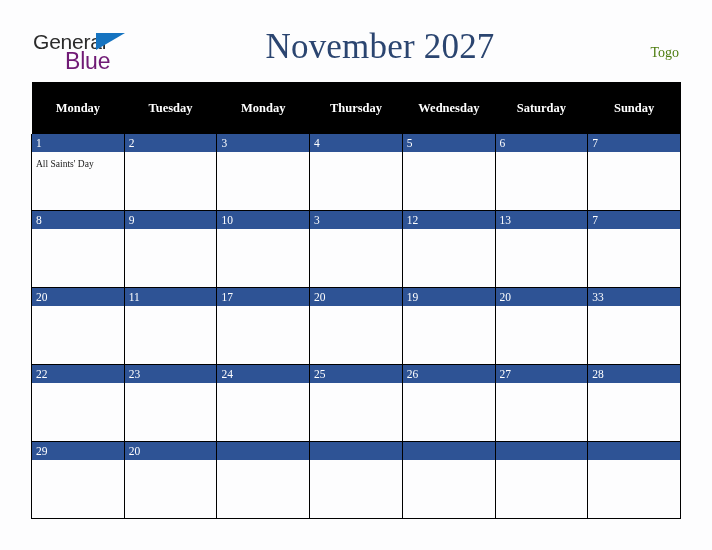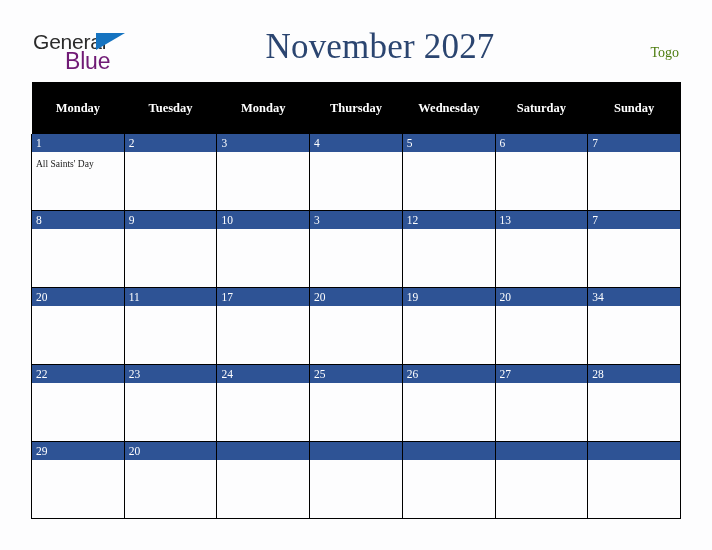--- a/index.html
+++ b/index.html
@@ -302,21 +302,21 @@
             </div>
           </td>
           <td>
             <div class="daycell">
               <div class="datebar">20</div>
               <div class="events"></div>
             </div>
           </td>
           <td>
             <div class="daycell">
-              <div class="datebar">34</div>
+              <div class="datebar">33</div>
               <div class="events"></div>
             </div>
           </td>
         </tr>
         <tr>
           <td>
             <div class="daycell">
               <div class="datebar">22</div>
               <div class="events"></div>
             </div>

